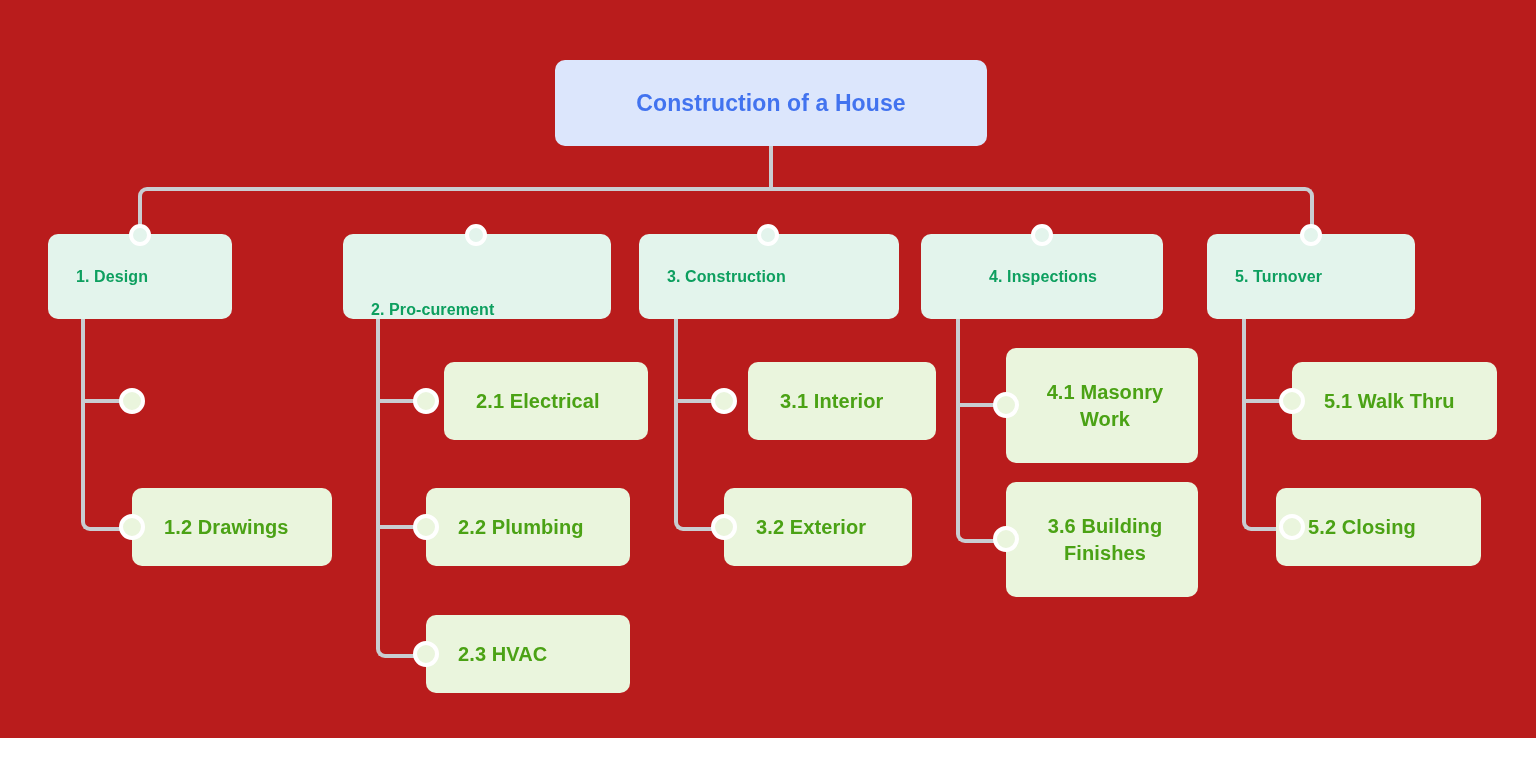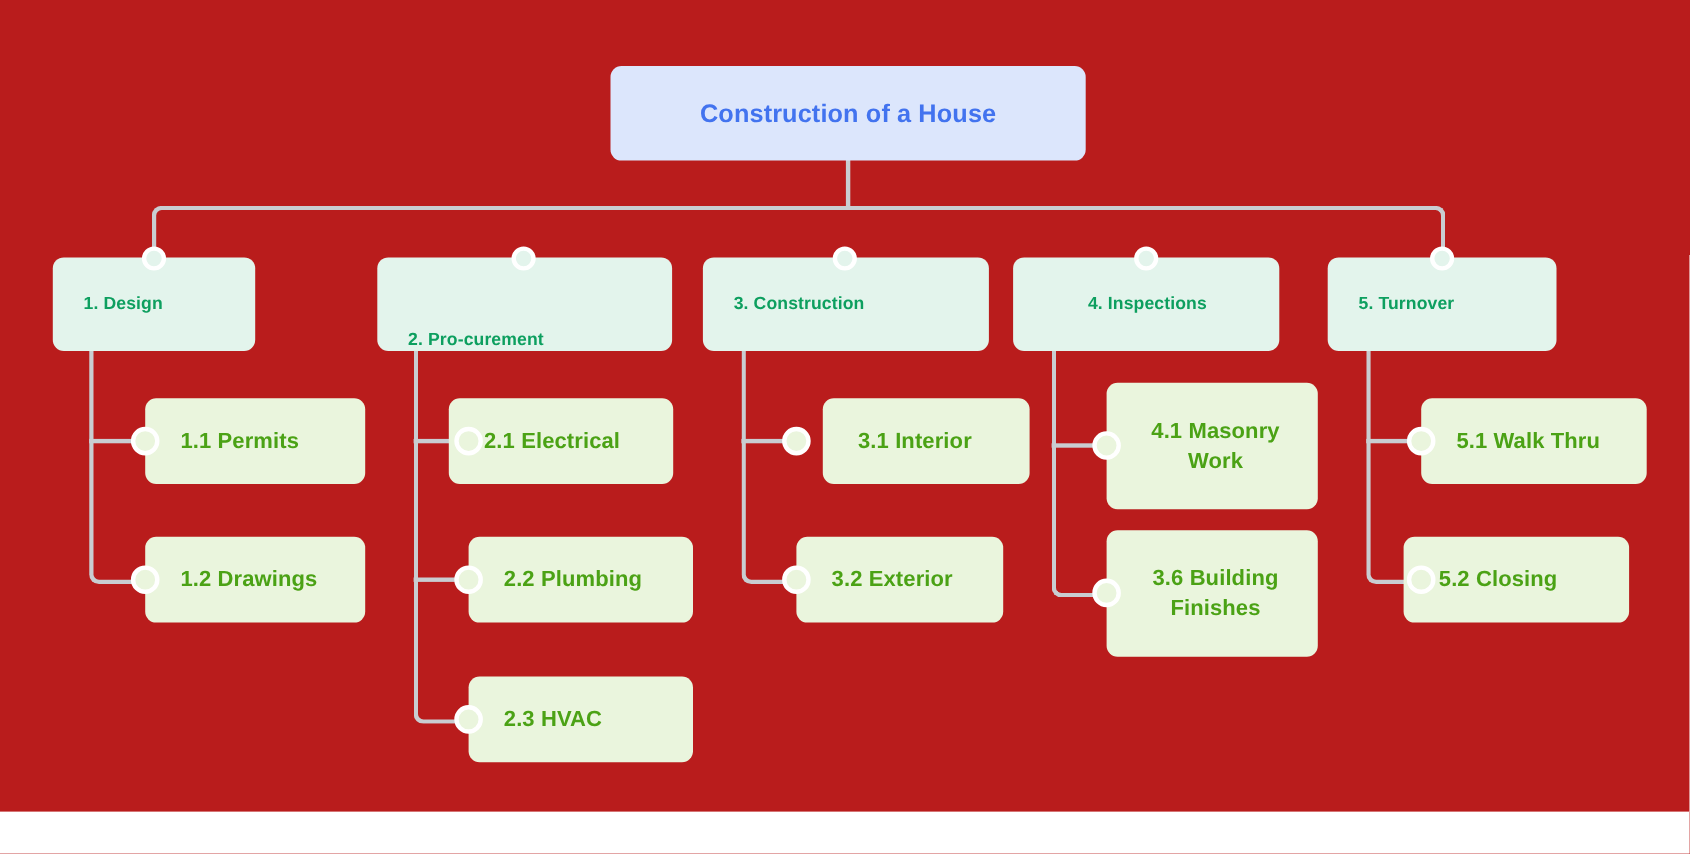--- a/index.html
+++ b/index.html
@@ -134,40 +134,37 @@
   </div>
 
   <div class="node node-l1" style="left:48px; top:234px; width:184px; height:85px;">
     <span class="node-label">1. Design</span>
   </div>
   <div class="dot dot-top" style="left:129px; top:224px;"></div>
 
   <div class="spine" style="left:81px; top:319px; width:52px; height:212px;"></div>
   <div class="conn conn-h" style="left:81px; top:399px; width:52px; height:4px;"></div>
 
-  <div class="node node-leaf" style="left:132px; top:362px; width:200px; height:78px;">
-    <span class="node-label">1.1 Permits</span>
-  </div>
   <div class="dot dot-left" style="left:119px; top:388px;"></div>
 
   <div class="node node-leaf" style="left:132px; top:488px; width:200px; height:78px;">
     <span class="node-label">1.2 Drawings</span>
   </div>
   <div class="dot dot-left" style="left:119px; top:514px;"></div>
 
   <div class="node node-l1" style="left:343px; top:234px; width:268px; height:85px;align-items:flex-end;">
     <span class="node-label">2. Pro-curement</span>
   </div>
   <div class="dot dot-top" style="left:465px; top:224px;"></div>
 
   <div class="spine" style="left:376px; top:319px; width:52px; height:339px;"></div>
   <div class="conn conn-h" style="left:376px; top:399px; width:52px; height:4px;"></div>
   <div class="conn conn-h" style="left:376px; top:525px; width:52px; height:4px;"></div>
 
-  <div class="node node-leaf" style="left:408px; top:362px; width:204px; height:78px;">
+  <div class="node node-leaf" style="left:444px; top:362px; width:204px; height:78px;">
     <span class="node-label">2.1 Electrical</span>
   </div>
   <div class="dot dot-left" style="left:413px; top:388px;"></div>
 
   <div class="node node-leaf" style="left:426px; top:488px; width:204px; height:78px;">
     <span class="node-label">2.2 Plumbing</span>
   </div>
   <div class="dot dot-left" style="left:413px; top:514px;"></div>
 
   <div class="node node-leaf" style="left:426px; top:615px; width:204px; height:78px;">

